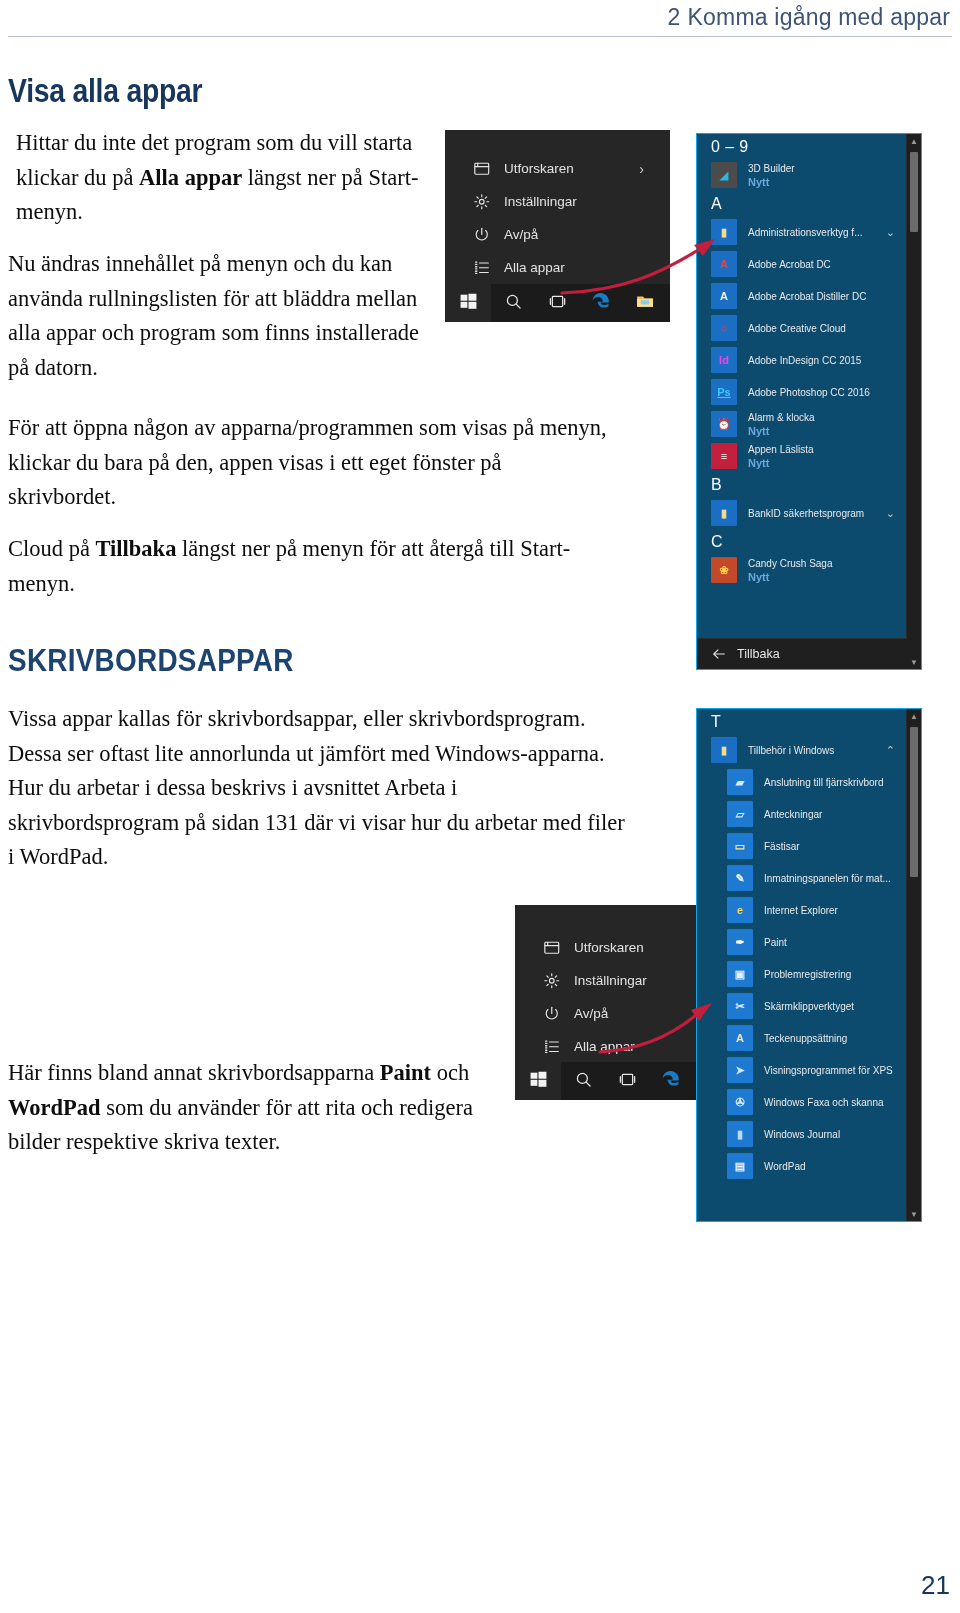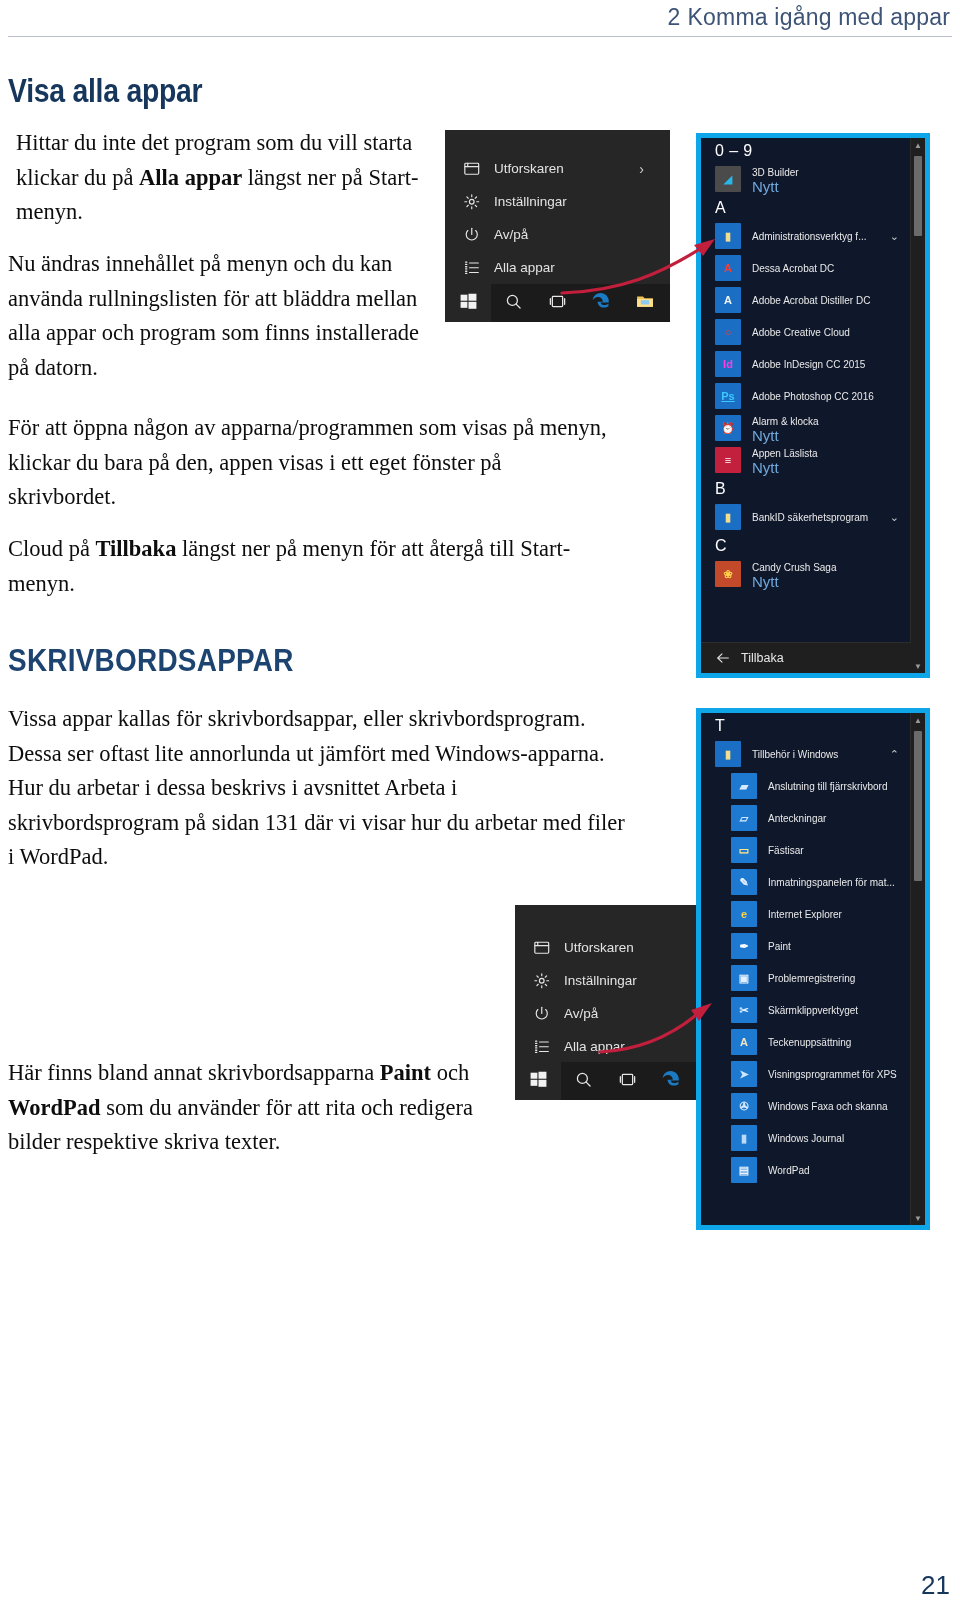--- a/index.html
+++ b/index.html
@@ -71,21 +71,21 @@
   .shot{position:absolute; overflow:hidden;}
 
   
   .startmenu{
     background:#262626;
     color:#e9e9e9;
     font-family:"Liberation Sans", sans-serif;
   }
   .sm-item{
     display:flex; align-items:center;
-    height:33px; padding-left:16px;
+    height:33px; padding-left:26px;
     font-size:13.5px; color:#e3e3e3;
     position:relative;
   }
   .sm-ico{
     width:21px;height:21px;margin-right:12px;
     display:flex;align-items:center;justify-content:center;
     flex:0 0 21px;
   }
   .sm-ico svg{display:block;}
   .sm-chev{
@@ -102,45 +102,45 @@
     width:46px;height:38px;background:#262626;
     display:flex;align-items:center;justify-content:center;
   }
   .tb-btn{
     width:44px;height:38px;
     display:flex;align-items:center;justify-content:center;
   }
 
   
   .applist{
-    background:#0f172a;
+    background:#0c4a6e;
     color:#eee;
     font-family:"Liberation Sans", sans-serif;
-    border:5px solid #0ea5e9;
+    border:1px solid #0ea5e9;
   }
   .al-inner{position:absolute; left:0; top:0; right:14px; bottom:0; overflow:hidden;}
   .al-letter{
     font-size:16px; color:#ffffff; font-weight:400;
     padding:4px 0 3px 14px; letter-spacing:.4px;
   }
   .al-row{
     display:flex; align-items:center;
     padding:2px 0 2px 14px; position:relative;
     min-height:28px;
   }
   .al-tile{
     width:26px;height:26px;flex:0 0 26px;margin-right:11px;
     display:flex;align-items:center;justify-content:center;
     font-family:"Liberation Sans", sans-serif;
     font-size:11px;font-weight:700;color:#fff;
     border-radius:1px;
   }
   .al-txt{display:flex;flex-direction:column;justify-content:center;}
   .al-name{font-size:10px;color:#eaeaea;line-height:15px;white-space:nowrap;}
-  .al-sub{font-size:15px;color:#6fa8dc;line-height:13px;}
+  .al-sub{font-size:11px;color:#6fa8dc;line-height:13px;font-weight:bold;}
   .al-caret{
     position:absolute; right:12px; top:50%;
     transform:translateY(-50%);
     font-size:11px; color:#c9c9c9;
   }
   .al-back{
     display:flex;align-items:center;
     padding-left:14px; height:30px;
     font-size:12.5px;color:#e8e8e8;
     border-top:1px solid #2d2d2d;
@@ -283,21 +283,21 @@
         <div class="al-row">
           <div class="al-tile" style="background: rgb(26, 111, 196); color: rgb(243, 221, 141);">▮</div>
           <div class="al-txt">
             <div class="al-name">Administrationsverktyg f...</div>
           </div>
           <span class="al-caret">⌄</span>
         </div>
         <div class="al-row">
           <div class="al-tile" style="background: rgb(26, 111, 196); color: rgb(255, 59, 48);">A</div>
           <div class="al-txt">
-            <div class="al-name">Dessa Acrobat DC</div>
+            <div class="al-name">Adobe Acrobat DC</div>
           </div>
         </div>
         <div class="al-row">
           <div class="al-tile" style="background: rgb(26, 111, 196); color: rgb(242, 242, 242);">A</div>
           <div class="al-txt">
             <div class="al-name">Adobe Acrobat Distiller DC</div>
           </div>
         </div>
         <div class="al-row">
           <div class="al-tile" style="background: rgb(26, 111, 196); color: rgb(255, 59, 48);">○</div>

